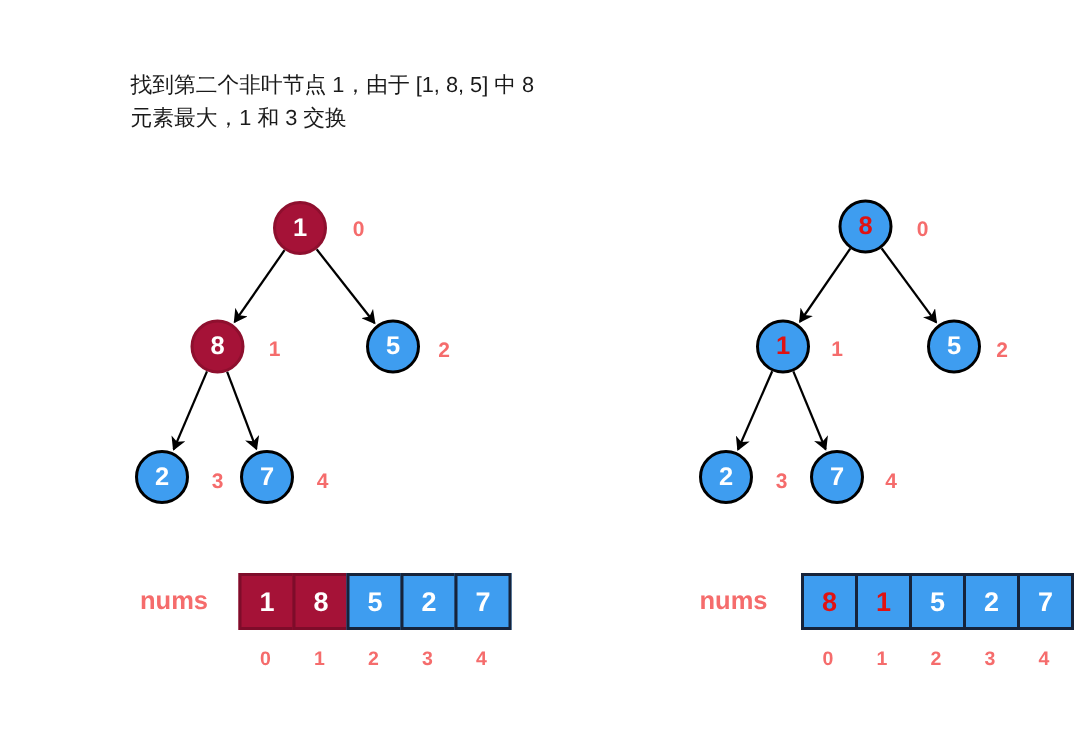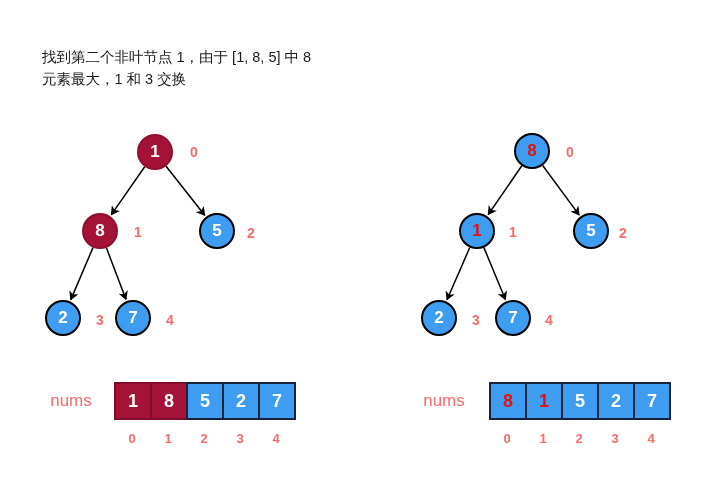--- a/index.html
+++ b/index.html
@@ -1,20 +1,20 @@
 <!DOCTYPE html>
 <html><head>
 <meta charset="utf-8">
 <style>
   html,body{margin:0;padding:0;}
   body{
     width:720px;height:490px;background:#ffffff;overflow:hidden;position:relative;
     font-family:"Liberation Sans","DejaVu Sans",sans-serif;
   }
-  .stage{position:absolute;inset:0;}
+  .stage{position:absolute;inset:0;margin-left:45px;}
   .caption{
     position:absolute;left:42px;top:46px;
     font-size:14.5px;line-height:22px;color:#1a1a1a;
   }
   .edges{position:absolute;left:0;top:0;}
   .node{
     position:absolute;width:36px;height:36px;border-radius:50%;
     box-sizing:border-box;border:2px solid #000;
     display:flex;align-items:center;justify-content:center;
     font-size:17px;font-weight:bold;
@@ -34,21 +34,21 @@
   .iL0{left:186px;top:144px;} .iL1{left:130px;top:224px;} .iL2{left:243px;top:225px;}
   .iL3{left:92px;top:312px;}  .iL4{left:162px;top:312px;}
   
   .tR0{left:514px;top:133px;} .tR1{left:459px;top:213px;} .tR2{left:573px;top:213px;}
   .tR3{left:421px;top:300px;} .tR4{left:495px;top:300px;}
   .iR0{left:562px;top:144px;} .iR1{left:505px;top:224px;} .iR2{left:615px;top:225px;}
   .iR3{left:468px;top:312px;} .iR4{left:541px;top:312px;}
   
   .nums-label{
     position:absolute;width:62px;text-align:center;
-    font-size:17px;font-weight:normal;color:#F56C6C;
+    font-size:17px;font-weight:bold;color:#F56C6C;
   }
   .nums-label.left{left:40px;top:391px;}
   .nums-label.right{left:413px;top:391px;}
   .arr{position:absolute;display:flex;}
   .arr.left{left:114px;top:382px;}
   .arr.right{left:489px;top:382px;}
   .cell{
     width:38px;height:38px;box-sizing:border-box;border:2px solid #16233A;
     display:flex;align-items:center;justify-content:center;
     font-size:18px;font-weight:bold;

